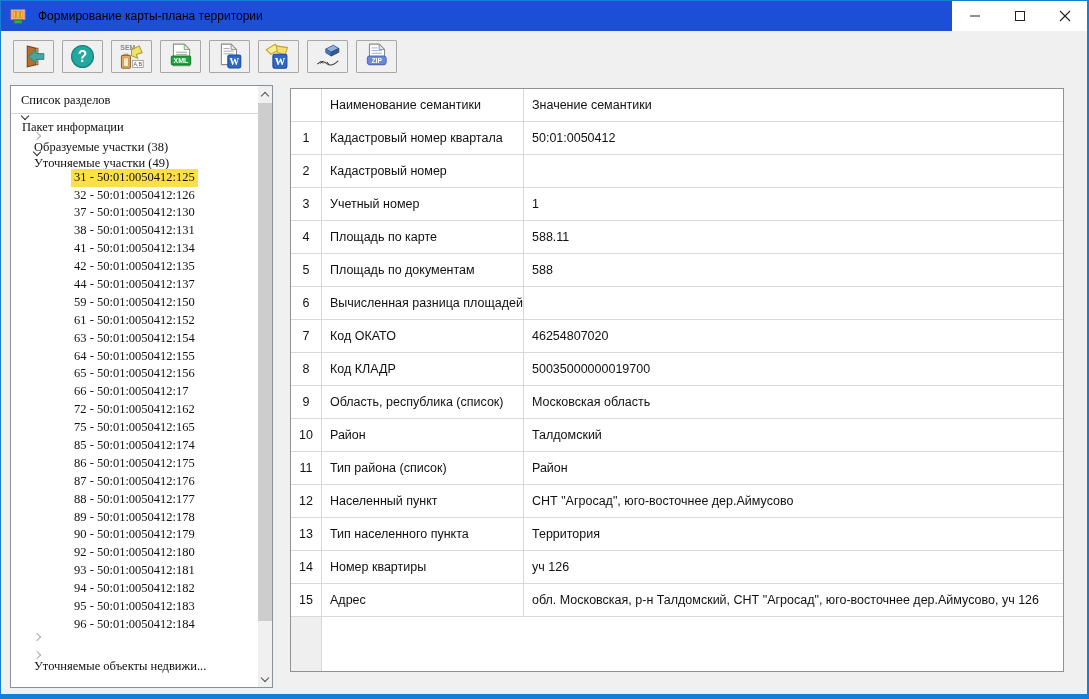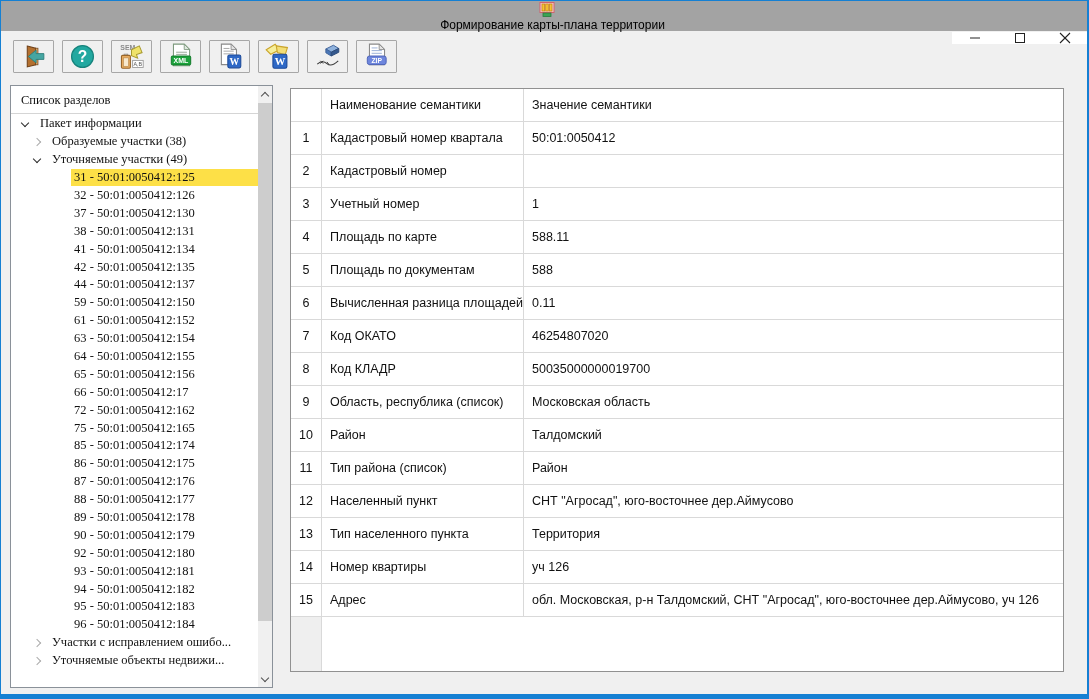--- a/index.html
+++ b/index.html
@@ -3,36 +3,36 @@
 <meta charset="utf-8">
 <style>
   html,body{margin:0;padding:0;background:#ffffff;}
   *{box-sizing:border-box;}
   .window{
     position:relative;width:1089px;height:699px;overflow:hidden;
     border:1px solid #1580d3;border-right-width:2px;border-bottom-width:5px;
     background:#f0f0f0;font-family:"Liberation Sans",sans-serif;color:#111;
   }
   
-  .titlebar{height:30px;background:#a3a3a3;display:flex;align-items:center;padding-left:9px;flex-direction:column;}
+  .titlebar{height:30px;background:#1d4ed8;display:flex;align-items:center;padding-left:9px;}
   .app-icon{flex:0 0 auto;}
   .title{font-size:12px;margin-left:8px;color:#000;}
   .win-controls{margin-left:auto;display:flex;height:100%;}
   .wc{width:45px;height:100%;display:flex;align-items:center;justify-content:center;background:#fff;border:none;padding:0;}
   
   .toolbar{height:50px;display:flex;align-items:center;padding-left:12px;gap:8px;background:#f0f0f0;}
   .tbtn{width:41px;height:33px;background:#f0f0f0;border:1px solid #a7a7a7;border-radius:1px;
         display:flex;align-items:center;justify-content:center;padding:0;}
   
   .content{position:relative;height:613px;}
   
   .tree-panel{position:absolute;left:9px;top:4px;width:263px;height:603px;background:#fff;border:1px solid #8a9199;font-family:Liberation Serif, serif;}
   .tree-header{height:28px;line-height:28px;padding-left:10px;font-size:12.5px;border-bottom:1px solid #d5d5d5;margin-right:14px;}
   .tree-body{position:absolute;top:29px;left:0;right:14px;bottom:0;overflow:hidden;font-size:12.5px;}
-  .titem{height:17.9px;display:flex;align-items:center;white-space:nowrap;cursor:default;}
+  .titem{height:17.9px;display:flex;align-items:flex-start;white-space:nowrap;cursor:default;flex-direction:column;}
   .lvl0{padding-left:8px}.lvl1{padding-left:20px}.lvl2{padding-left:60px}
   .chev{width:18px;display:inline-flex;align-items:center;}
   .chev::before{content:'';width:5px;height:5px;border-right:1.5px solid #2b2b2b;border-bottom:1.5px solid #2b2b2b;
                 transform:rotate(45deg);margin-left:3px;margin-top:-2px;}
   .chev.collapsed::before{transform:rotate(-45deg);border-color:#ababab;margin-top:0;}
   .tlabel{padding:1px 3px;}
   .titem.sel .tlabel{background:#fde047;flex:1;}
   
   .vscroll{position:absolute;top:0;right:0;width:14px;height:100%;background:#f0f0f0;}
   .sb-btn{position:absolute;left:0;width:14px;height:16px;display:flex;align-items:center;justify-content:center;}
@@ -264,21 +264,20 @@
             <span class="tlabel">94 - 50:01:0050412:182</span>
           </div>
           <div class="titem lvl2">
             <span class="tlabel">95 - 50:01:0050412:183</span>
           </div>
           <div class="titem lvl2">
             <span class="tlabel">96 - 50:01:0050412:184</span>
           </div>
           <div class="titem lvl1">
             <span class="chev collapsed"></span>
-            <span class="tlabel">Участки с исправлением ошибо...</span>
           </div>
           <div class="titem lvl1">
             <span class="chev collapsed"></span>
             <span class="tlabel">Уточняемые объекты недвижи...</span>
           </div>
         </div>
       <div class="vscroll">
         <div class="sb-btn up"></div>
         <div class="sb-thumb"></div>
         <div class="sb-btn down"></div>
@@ -312,21 +311,20 @@
             <div class="tcell c2">588.11</div>
           </div>
           <div class="trow">
             <div class="tcell c0">5</div>
             <div class="tcell c1">Площадь по документам</div>
             <div class="tcell c2">588</div>
           </div>
           <div class="trow">
             <div class="tcell c0">6</div>
             <div class="tcell c1">Вычисленная разница площадей</div>
-            <div class="tcell c2">0.11</div>
           </div>
           <div class="trow">
             <div class="tcell c0">7</div>
             <div class="tcell c1">Код ОКАТО</div>
             <div class="tcell c2">46254807020</div>
           </div>
           <div class="trow">
             <div class="tcell c0">8</div>
             <div class="tcell c1">Код КЛАДР</div>
             <div class="tcell c2">50035000000019700</div>

